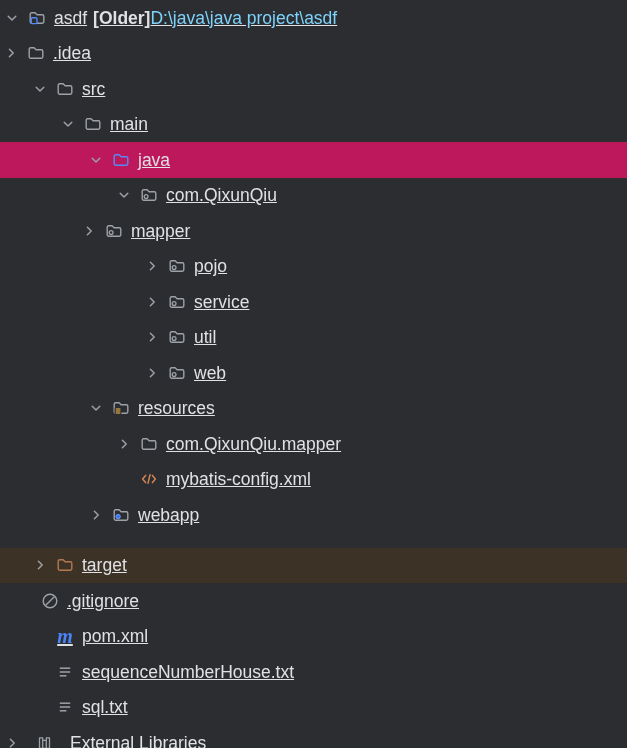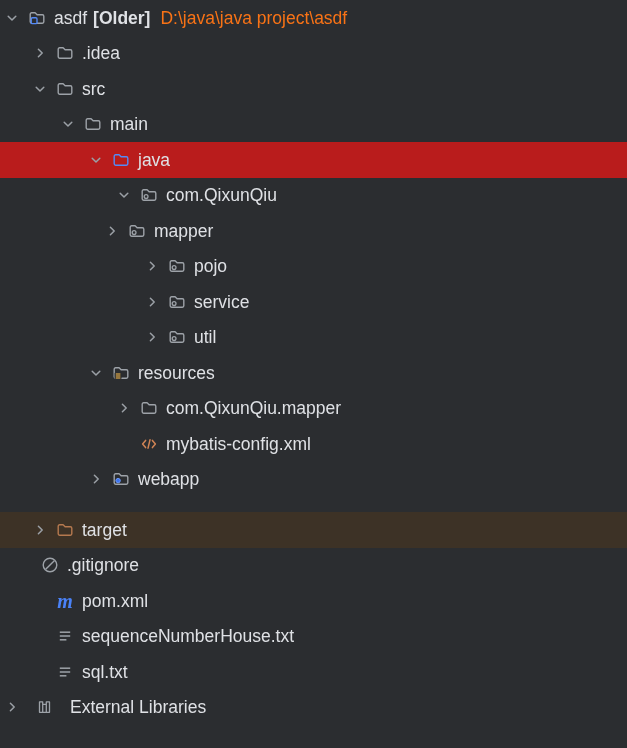--- a/index.html
+++ b/index.html
@@ -10,30 +10,31 @@
     overflow: hidden;
     background: #2b2d30;
     font-family: "Liberation Sans", sans-serif;
     font-size: 17.5px;
     color: #dfe1e5;
     -webkit-user-select: none;
   }
   #tree {
     width: 627px;
     height: 748px;
+    text-decoration: underline;
   }
   .row {
     display: flex;
     align-items: center;
     height: 35.5px;
     white-space: nowrap;
     box-sizing: border-box;
     cursor: default;
   }
-  .row.selected { background: #b91c1c; }
+  .row.selected { background: #be185d; }
   .row.excluded { background: #3d3226; }
   .chev {
     width: 27px;
     min-width: 27px;
     height: 18px;
     display: flex;
     align-items: center;
   }
   .chev svg { margin-left: 2px; }
   .icon {
@@ -41,21 +42,21 @@
     min-width: 18px;
     height: 18px;
     margin-right: 8px;
     display: flex;
     align-items: center;
     justify-content: center;
   }
   .label { line-height: 18px; }
   .root-name { }
   .root-tag { font-weight: bold; margin-left: 6px; }
-  .root-path { color: #f97316; margin-left: 10px; }
+  .root-path { color: #7dd3fc; }
   .mvn {
     font-family: "Liberation Serif", serif;
     font-style: italic;
     font-weight: bold;
     font-size: 20px;
     line-height: 16px;
     color: #4a82f7;
   }
 </style>
 </head>
@@ -71,36 +72,36 @@
       <span class="icon">
         <svg width="18" height="18" viewBox="0 0 18 18" fill="none">
           <path d="M2.2 5.2 C2.2 4.4 2.8 3.8 3.6 3.8 H7.1 L9.1 5.8 H14.4 C15.2 5.8 15.8 6.4 15.8 7.2 V12.8 C15.8 13.6 15.2 14.2 14.4 14.2 H3.6 C2.8 14.2 2.2 13.6 2.2 12.8 Z" stroke="#9da2a8" stroke-width="1.4" stroke-linejoin="round"></path>
           <rect x="3.2" y="8.8" width="5.8" height="5.8" rx="1.2" fill="#2b2d30" stroke="#548af7" stroke-width="1.4"></rect>
         </svg>
       </span>
       <span class="label root-name">asdf</span>
       <span class="label root-tag">[Older]</span>
       <span class="label root-path">D:\java\java project\asdf</span>
     </div>
+    <div class="row" style="">
+      <span class="chev">
+        <svg width="18" height="18" viewBox="0 0 18 18" fill="none">
+          <path d="M7.4 5.2 L11.2 9 L7.4 12.8" stroke="#9ba0a6" stroke-width="1.5" stroke-linecap="round" stroke-linejoin="round"></path>
+        </svg>
+      </span>
+      <span class="icon">
+        <svg width="18" height="18" viewBox="0 0 18 18" fill="none">
+          <path d="M2.2 5.2 C2.2 4.4 2.8 3.8 3.6 3.8 H7.1 L9.1 5.8 H14.4 C15.2 5.8 15.8 6.4 15.8 7.2 V12.8 C15.8 13.6 15.2 14.2 14.4 14.2 H3.6 C2.8 14.2 2.2 13.6 2.2 12.8 Z" stroke="#9da2a8" stroke-width="1.4" stroke-linejoin="round"></path>
+        </svg>
+      </span>
+      <span class="label">.idea</span>
+    </div>
     <div class="row" style="padding-left: 29px;">
       <span class="chev">
         <svg width="18" height="18" viewBox="0 0 18 18" fill="none">
-          <path d="M7.4 5.2 L11.2 9 L7.4 12.8" stroke="#9ba0a6" stroke-width="1.5" stroke-linecap="round" stroke-linejoin="round"></path>
-        </svg>
-      </span>
-      <span class="icon">
-        <svg width="18" height="18" viewBox="0 0 18 18" fill="none">
-          <path d="M2.2 5.2 C2.2 4.4 2.8 3.8 3.6 3.8 H7.1 L9.1 5.8 H14.4 C15.2 5.8 15.8 6.4 15.8 7.2 V12.8 C15.8 13.6 15.2 14.2 14.4 14.2 H3.6 C2.8 14.2 2.2 13.6 2.2 12.8 Z" stroke="#9da2a8" stroke-width="1.4" stroke-linejoin="round"></path>
-        </svg>
-      </span>
-      <span class="label">.idea</span>
-    </div>
-    <div class="row" style="padding-left: 29px;">
-      <span class="chev">
-        <svg width="18" height="18" viewBox="0 0 18 18" fill="none">
           <path d="M5.2 7.2 L9 11 L12.8 7.2" stroke="#9ba0a6" stroke-width="1.5" stroke-linecap="round" stroke-linejoin="round"></path>
         </svg>
       </span>
       <span class="icon">
         <svg width="18" height="18" viewBox="0 0 18 18" fill="none">
           <path d="M2.2 5.2 C2.2 4.4 2.8 3.8 3.6 3.8 H7.1 L9.1 5.8 H14.4 C15.2 5.8 15.8 6.4 15.8 7.2 V12.8 C15.8 13.6 15.2 14.2 14.4 14.2 H3.6 C2.8 14.2 2.2 13.6 2.2 12.8 Z" stroke="#9da2a8" stroke-width="1.4" stroke-linejoin="round"></path>
         </svg>
       </span>
       <span class="label">src</span>
     </div>
@@ -137,21 +138,21 @@
         </svg>
       </span>
       <span class="icon">
         <svg width="18" height="18" viewBox="0 0 18 18" fill="none">
           <path d="M2.2 5.2 C2.2 4.4 2.8 3.8 3.6 3.8 H7.1 L9.1 5.8 H14.4 C15.2 5.8 15.8 6.4 15.8 7.2 V12.8 C15.8 13.6 15.2 14.2 14.4 14.2 H3.6 C2.8 14.2 2.2 13.6 2.2 12.8 Z" stroke="#9da2a8" stroke-width="1.4" stroke-linejoin="round"></path>
           <circle cx="6.1" cy="10.6" r="1.9" stroke="#9da2a8" stroke-width="1.3"></circle>
         </svg>
       </span>
       <span class="label">com.QixunQiu</span>
     </div>
-    <div class="row" style="padding-left: 101px;">
+    <div class="row" style="padding-left: 78px;">
       <span class="chev">
         <svg width="18" height="18" viewBox="0 0 18 18" fill="none">
           <path d="M7.4 5.2 L11.2 9 L7.4 12.8" stroke="#9ba0a6" stroke-width="1.5" stroke-linecap="round" stroke-linejoin="round"></path>
         </svg>
       </span>
       <span class="icon">
         <svg width="18" height="18" viewBox="0 0 18 18" fill="none">
           <path d="M2.2 5.2 C2.2 4.4 2.8 3.8 3.6 3.8 H7.1 L9.1 5.8 H14.4 C15.2 5.8 15.8 6.4 15.8 7.2 V12.8 C15.8 13.6 15.2 14.2 14.4 14.2 H3.6 C2.8 14.2 2.2 13.6 2.2 12.8 Z" stroke="#9da2a8" stroke-width="1.4" stroke-linejoin="round"></path>
           <circle cx="6.1" cy="10.6" r="1.9" stroke="#9da2a8" stroke-width="1.3"></circle>
         </svg>
@@ -192,20 +193,34 @@
           <path d="M7.4 5.2 L11.2 9 L7.4 12.8" stroke="#9ba0a6" stroke-width="1.5" stroke-linecap="round" stroke-linejoin="round"></path>
         </svg>
       </span>
       <span class="icon">
         <svg width="18" height="18" viewBox="0 0 18 18" fill="none">
           <path d="M2.2 5.2 C2.2 4.4 2.8 3.8 3.6 3.8 H7.1 L9.1 5.8 H14.4 C15.2 5.8 15.8 6.4 15.8 7.2 V12.8 C15.8 13.6 15.2 14.2 14.4 14.2 H3.6 C2.8 14.2 2.2 13.6 2.2 12.8 Z" stroke="#9da2a8" stroke-width="1.4" stroke-linejoin="round"></path>
           <circle cx="6.1" cy="10.6" r="1.9" stroke="#9da2a8" stroke-width="1.3"></circle>
         </svg>
       </span>
       <span class="label">util</span>
+    </div>
+    <div class="row" style="padding-left: 141px;">
+      <span class="chev">
+        <svg width="18" height="18" viewBox="0 0 18 18" fill="none">
+          <path d="M7.4 5.2 L11.2 9 L7.4 12.8" stroke="#9ba0a6" stroke-width="1.5" stroke-linecap="round" stroke-linejoin="round"></path>
+        </svg>
+      </span>
+      <span class="icon">
+        <svg width="18" height="18" viewBox="0 0 18 18" fill="none">
+          <path d="M2.2 5.2 C2.2 4.4 2.8 3.8 3.6 3.8 H7.1 L9.1 5.8 H14.4 C15.2 5.8 15.8 6.4 15.8 7.2 V12.8 C15.8 13.6 15.2 14.2 14.4 14.2 H3.6 C2.8 14.2 2.2 13.6 2.2 12.8 Z" stroke="#9da2a8" stroke-width="1.4" stroke-linejoin="round"></path>
+          <circle cx="6.1" cy="10.6" r="1.9" stroke="#9da2a8" stroke-width="1.3"></circle>
+        </svg>
+      </span>
+      <span class="label">web</span>
     </div>
     <div class="row" style="padding-left: 85px;">
       <span class="chev">
         <svg width="18" height="18" viewBox="0 0 18 18" fill="none">
           <path d="M5.2 7.2 L9 11 L12.8 7.2" stroke="#9ba0a6" stroke-width="1.5" stroke-linecap="round" stroke-linejoin="round"></path>
         </svg>
       </span>
       <span class="icon">
         <svg width="18" height="18" viewBox="0 0 18 18" fill="none">
           <path d="M2.2 5.2 C2.2 4.4 2.8 3.8 3.6 3.8 H7.1 L9.1 5.8 H14.4 C15.2 5.8 15.8 6.4 15.8 7.2 V12.8 C15.8 13.6 15.2 14.2 14.4 14.2 H3.6 C2.8 14.2 2.2 13.6 2.2 12.8 Z" stroke="#9da2a8" stroke-width="1.4" stroke-linejoin="round"></path>

